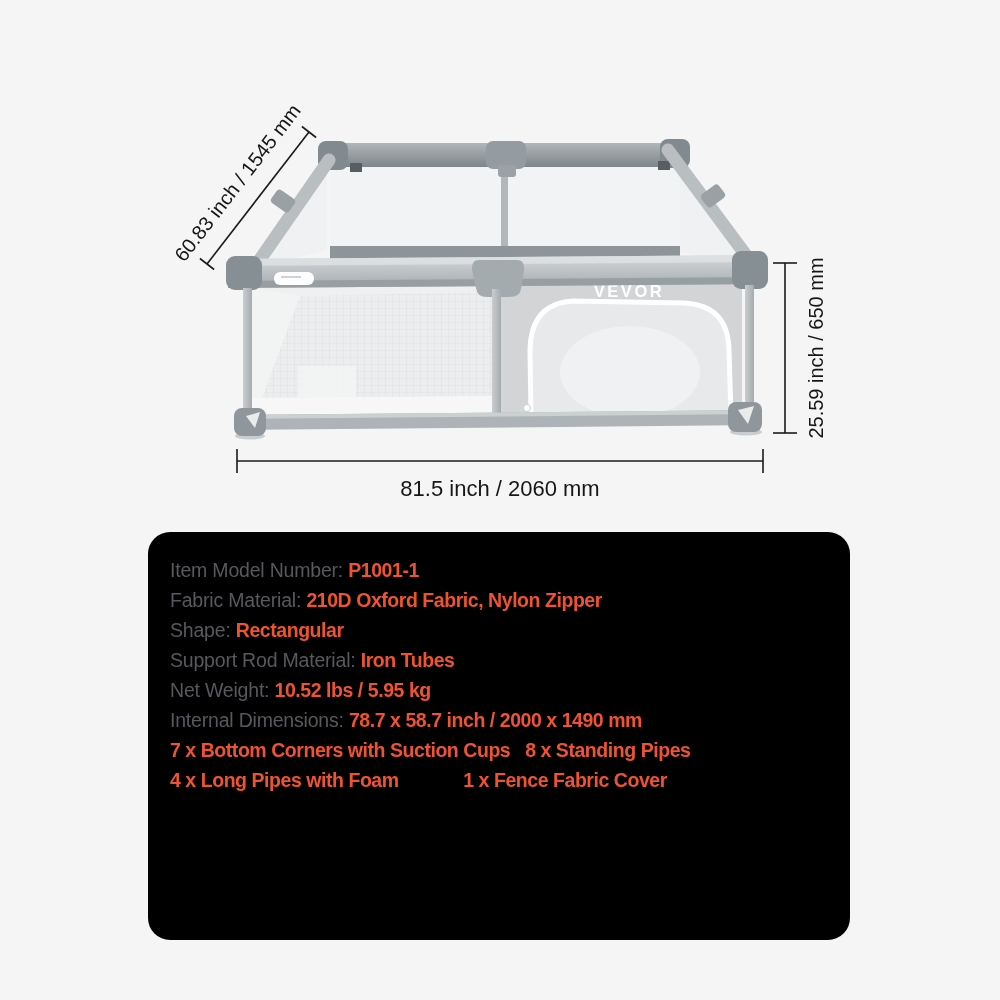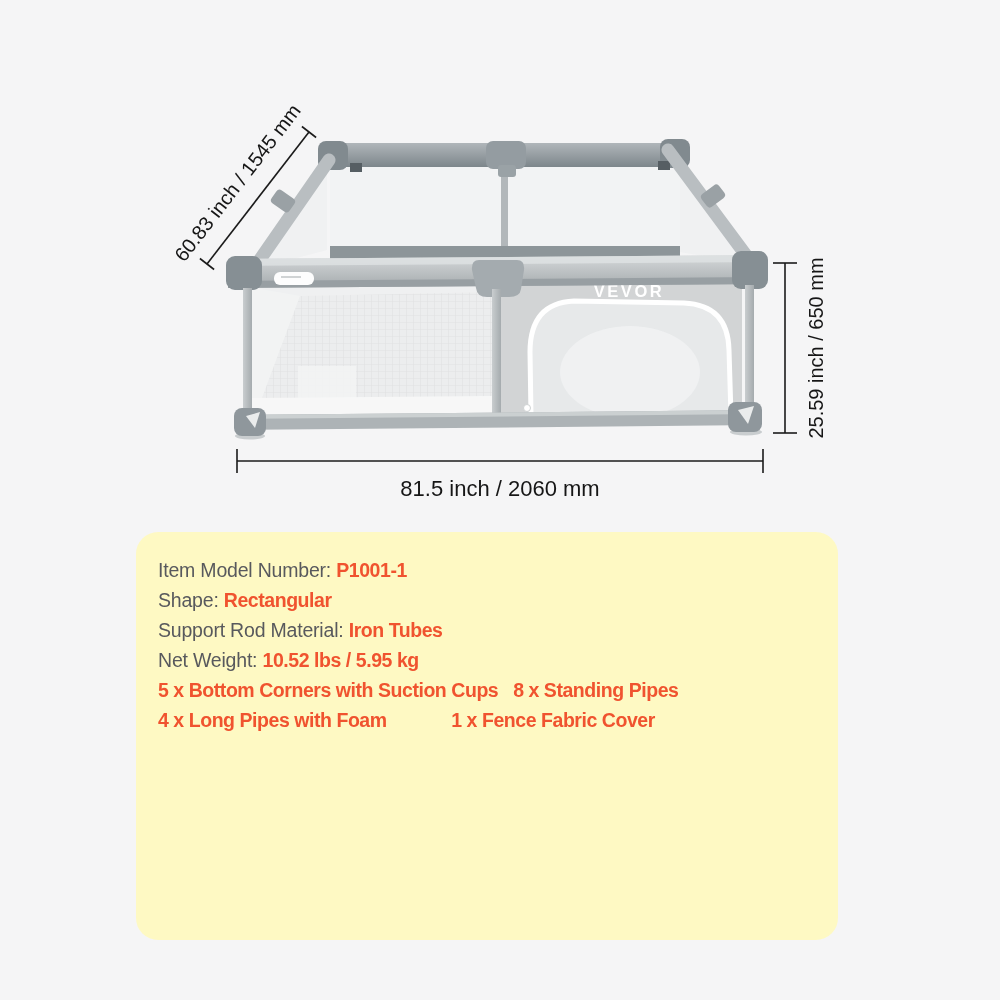--- a/index.html
+++ b/index.html
@@ -7,23 +7,23 @@
     width:1000px;height:1000px;
     background:#f5f5f6;
     font-family:"Liberation Sans",sans-serif;
     position:relative;
     overflow:hidden;
   }
   .stage{position:absolute;inset:0;}
   .illustration{position:absolute;left:0;top:0;width:1000px;height:520px;display:block;}
   .dim-text{font-family:"Liberation Sans",sans-serif;fill:#161616;}
   .spec-card{
-    position:absolute;left:136px;top:532px;
+    position:absolute;left:148px;top:532px;
     width:702px;height:408px;
-    background:#fef9c3;border-radius:22px;
+    background:#000000;border-radius:22px;
     box-sizing:border-box;
     padding:23px 16px 0 22px;
   }
   .spec-row{
     white-space:pre;
     font-size:19.5px;line-height:30px;
     color:#58595d;
     letter-spacing:-0.2px;
   }
   .spec-row .lbl{color:#58595d;font-weight:400;}
@@ -136,20 +136,22 @@
     <g stroke="#1b1b1b" stroke-width="1.6">
       <line x1="237" y1="461" x2="763" y2="461"></line>
       <line x1="237" y1="449" x2="237" y2="473"></line>
       <line x1="763" y1="449" x2="763" y2="473"></line>
     </g>
     <text class="dim-text" x="500" y="496" text-anchor="middle" font-size="22">81.5 inch / 2060 mm</text>
   </svg>
 
   <div class="spec-card">
     <div class="spec-row"><span class="lbl">Item Model Number: </span><span class="val">P1001-1</span></div>
+    <div class="spec-row"><span class="lbl">Fabric Material: </span><span class="val">210D Oxford Fabric, Nylon Zipper</span></div>
     <div class="spec-row"><span class="lbl">Shape: </span><span class="val">Rectangular</span></div>
     <div class="spec-row"><span class="lbl">Support Rod Material: </span><span class="val">Iron Tubes</span></div>
     <div class="spec-row"><span class="lbl">Net Weight: </span><span class="val">10.52 lbs / 5.95 kg</span></div>
-    <div class="spec-row"><span class="lbl"></span><span class="val">5 x Bottom Corners with Suction Cups   8 x Standing Pipes</span></div>
+    <div class="spec-row"><span class="lbl">Internal Dimensions: </span><span class="val">78.7 x 58.7 inch / 2000 x 1490 mm</span></div>
+    <div class="spec-row"><span class="lbl"></span><span class="val">7 x Bottom Corners with Suction Cups   8 x Standing Pipes</span></div>
     <div class="spec-row"><span class="lbl"></span><span class="val">4 x Long Pipes with Foam             1 x Fence Fabric Cover</span></div>
   </div>
 
 </div>
 
 </body></html>

